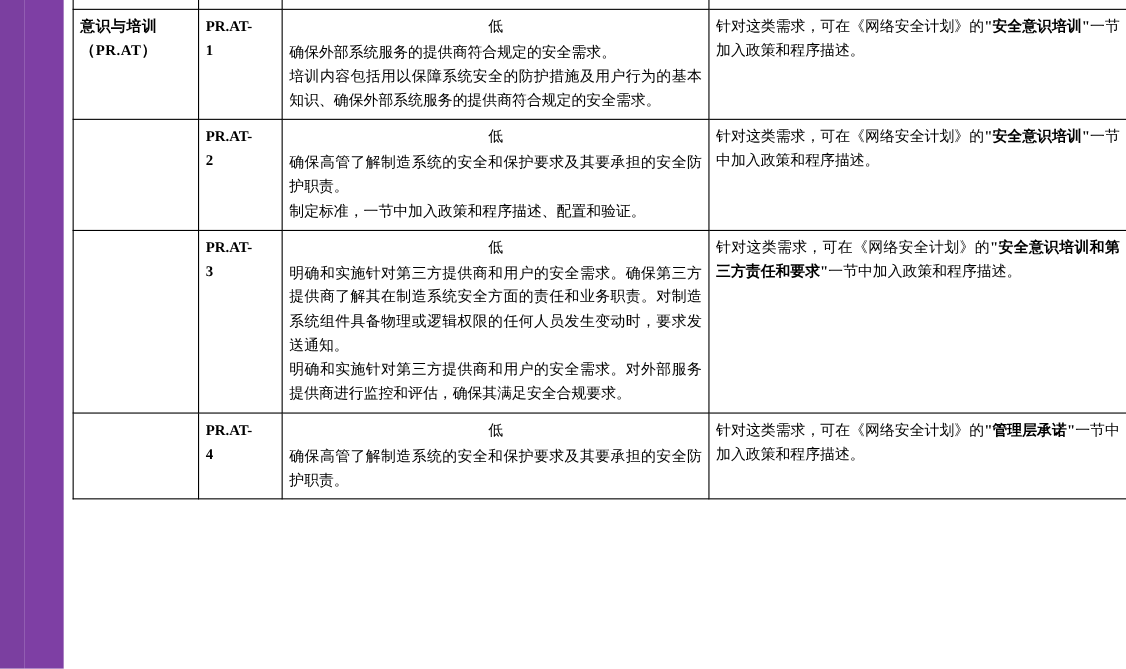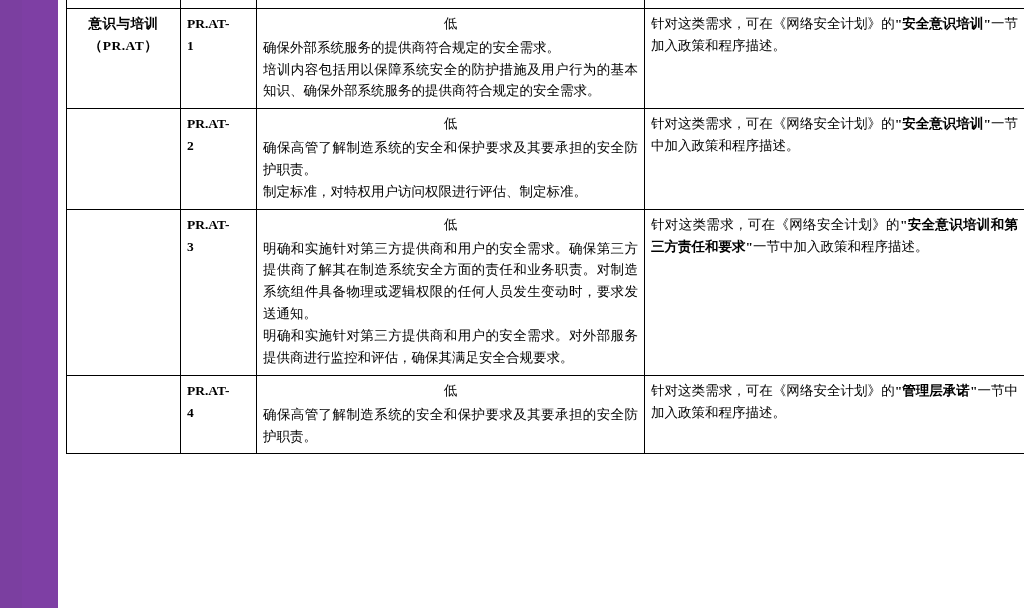--- a/index.html
+++ b/index.html
@@ -59,21 +59,21 @@
     font-size: 13.5px;
     line-height: 1.62;
     color: #000000;
   }
   col.c-func { width: 114px; }
   col.c-id   { width: 76px; }
   col.c-req  { width: 388px; }
   col.c-note { width: 380px; }
 
   .cell-func {
-    text-align: center;
+    text-align: left;
     font-weight: bold;
     font-size: 14px;
     letter-spacing: 0.5px;
   }
   .cell-func div { white-space: nowrap; }
   .cell-id {
     font-weight: bold;
     font-size: 14px;
     line-height: 1.6;
   }
@@ -146,21 +146,21 @@
 
       <tr>
         <td class="cell-func"></td>
         <td class="cell-id">
           <div>PR.AT-</div>
           <div>2</div>
         </td>
         <td>
           <div class="prio">低</div>
           <p class="req-p">确保高管了解制造系统的安全和保护要求及其要承担的安全防护职责。</p>
-          <p class="req-p">制定标准，对特权用户访问权限进行评估、制定标准。</p>
+          <p class="req-p">制定标准，一节中加入政策和程序描述、配置和验证。</p>
         </td>
         <td>
           <p class="note-p"><span>针对这类需求，可在《网络安全计划》的</span><span class="b">"安全意识培训"</span><span>一节中加入政策和程序描述。</span></p>
         </td>
       </tr>
 
       <tr>
         <td class="cell-func"></td>
         <td class="cell-id">
           <div>PR.AT-</div>

